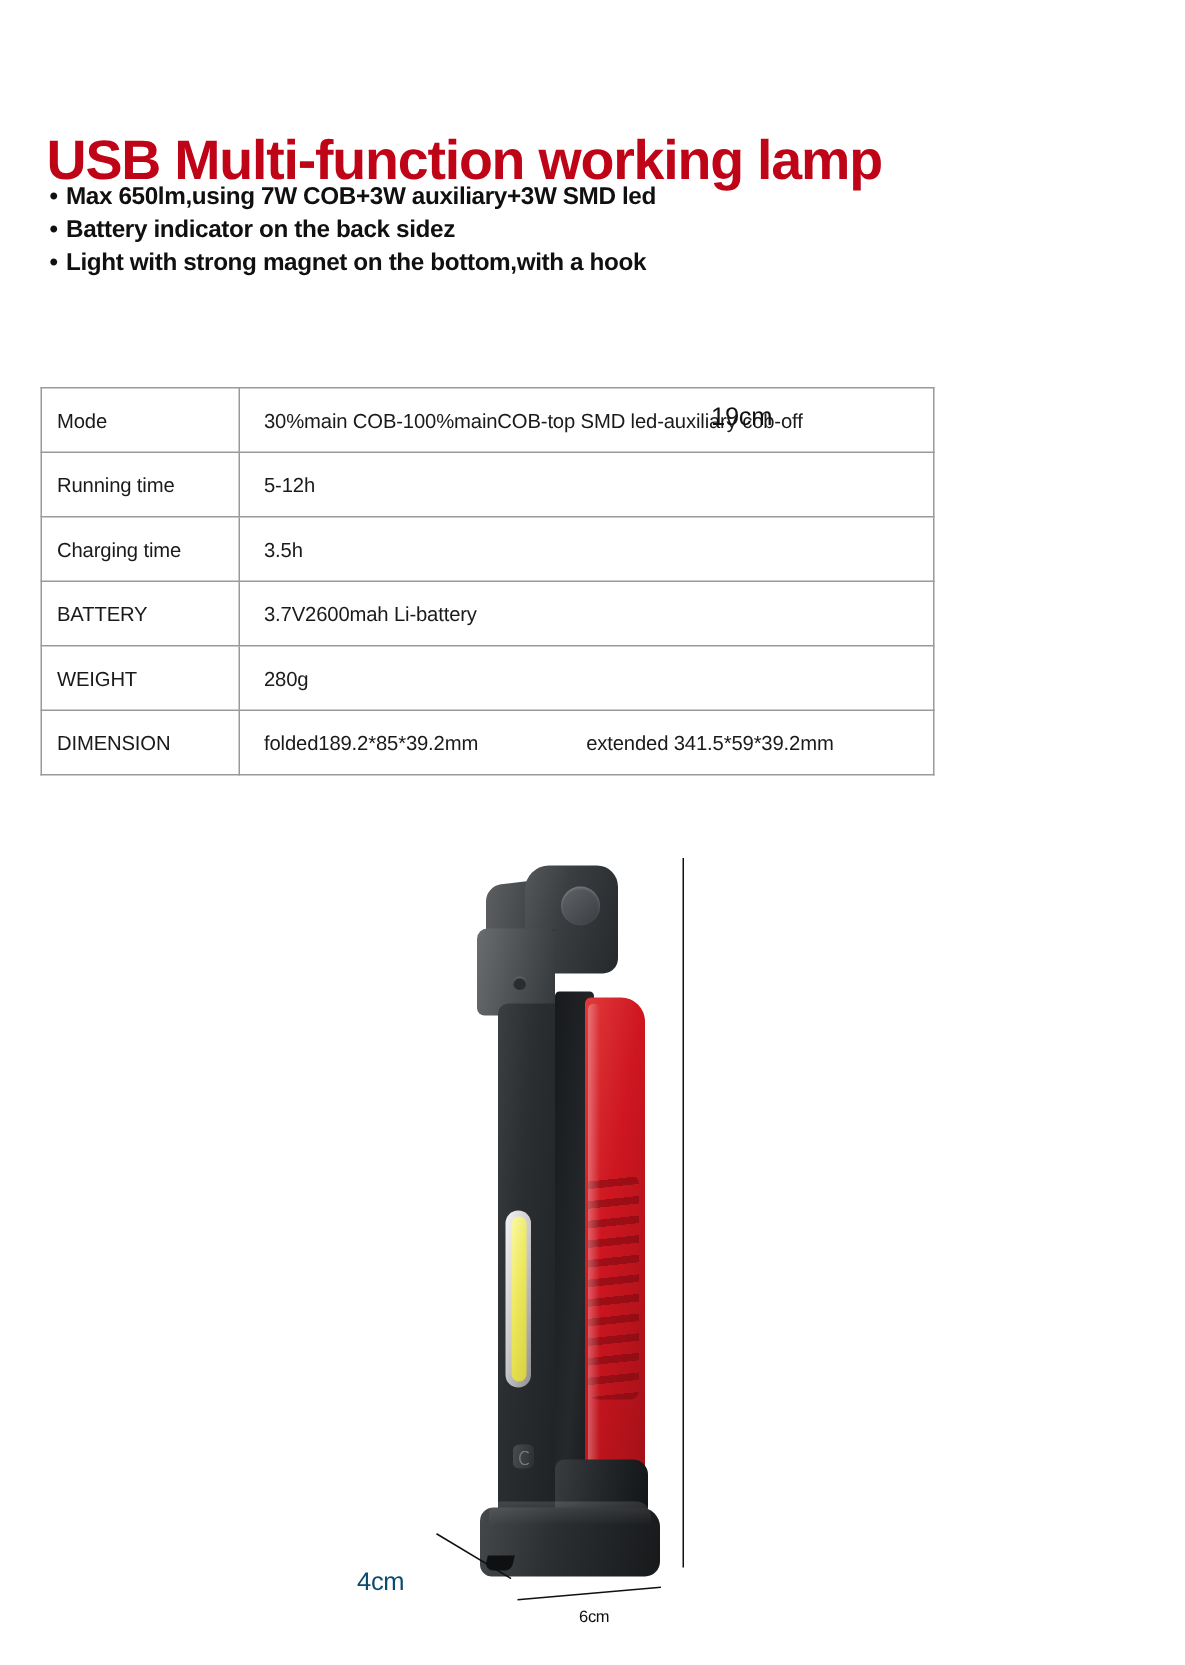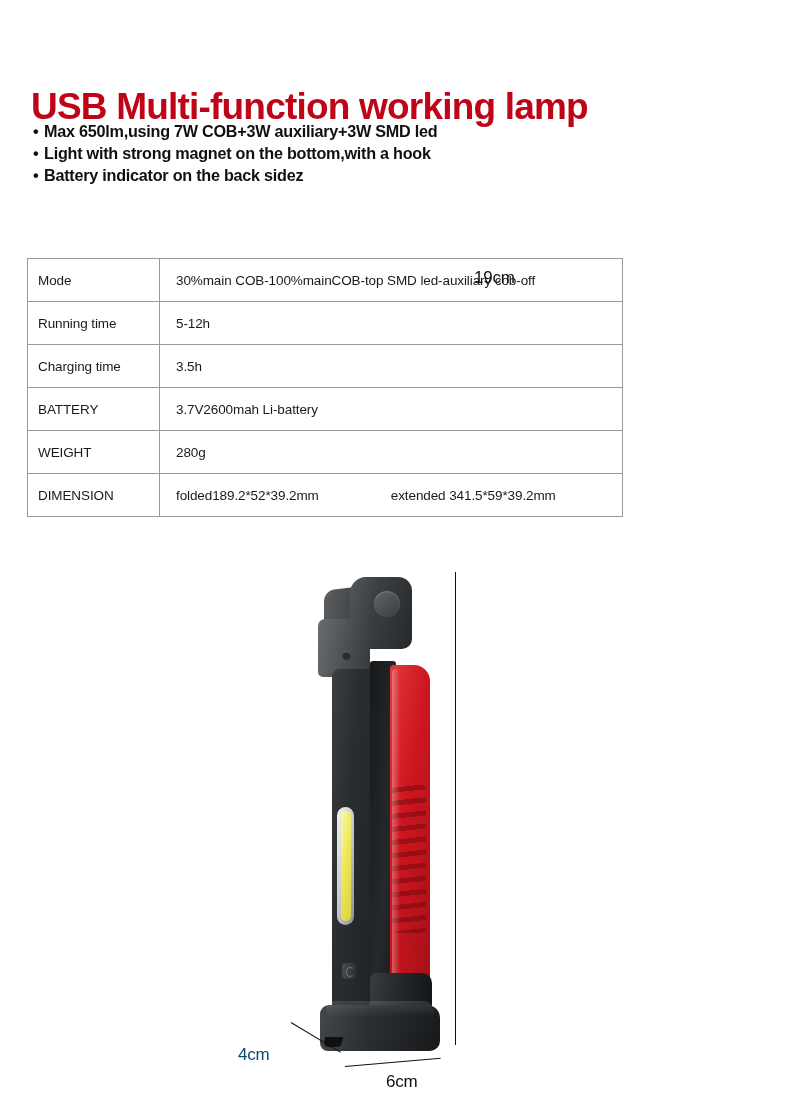--- a/index.html
+++ b/index.html
@@ -270,21 +270,21 @@
   #dim-depth-label {
     position: absolute;
     left: 238px; top: 1045px;
     font-size: 17px;
     color: #0c4a6e;
     letter-spacing: -0.2px;
   }
   #dim-width-label {
     position: absolute;
     left: 386px; top: 1072px;
-    font-size: 17px;
+    font-size: 11px;
     color: #101010;
     letter-spacing: -0.2px;
   }
   .leader-diagonal {
     position: absolute;
     left: 291px; top: 1022px;
     width: 58px; height: 0;
     border-top: 1.6px solid #101010;
     transform: rotate(31deg);
     transform-origin: left center;
@@ -301,25 +301,25 @@
 </head>
 <body>
 
 <h1 id="page-title">USB Multi-function working lamp</h1>
 
 <ul id="feature-list">
   <li>
     <span class="bullet-mark">•</span><span>Max 650lm,using 7W COB+3W auxiliary+3W SMD led</span>
   </li>
   <li>
+    <span class="bullet-mark">•</span><span>Battery indicator on the back sidez</span>
+  </li>
+  <li>
     <span class="bullet-mark">•</span><span>Light with strong magnet on the bottom,with a hook</span>
   </li>
-  <li>
-    <span class="bullet-mark">•</span><span>Battery indicator on the back sidez</span>
-  </li>
 </ul>
 
 <table id="spec-table">
   <tbody>
     <tr>
       <td class="spec-label">Mode</td>
       <td class="spec-value">30%main COB-100%mainCOB-top SMD led-auxiliary cob-off</td>
     </tr>
     <tr>
       <td class="spec-label">Running time</td>
@@ -333,21 +333,21 @@
       <td class="spec-label">BATTERY</td>
       <td class="spec-value">3.7V2600mah Li-battery</td>
     </tr>
     <tr>
       <td class="spec-label">WEIGHT</td>
       <td class="spec-value">280g</td>
     </tr>
     <tr>
       <td class="spec-label">DIMENSION</td>
       <td class="spec-value">
-        <span>folded189.2*52*39.2mm</span><span class="dim-gap"></span><span>extended 341.5*59*39.2mm</span>
+        <span>folded189.2*85*39.2mm</span><span class="dim-gap"></span><span>extended 341.5*59*39.2mm</span>
       </td>
     </tr>
   </tbody>
 </table>
 
 <div id="product-figure">
 
   <div id="lamp">
     <div class="head-back"></div>
     <div class="head-main"></div>

